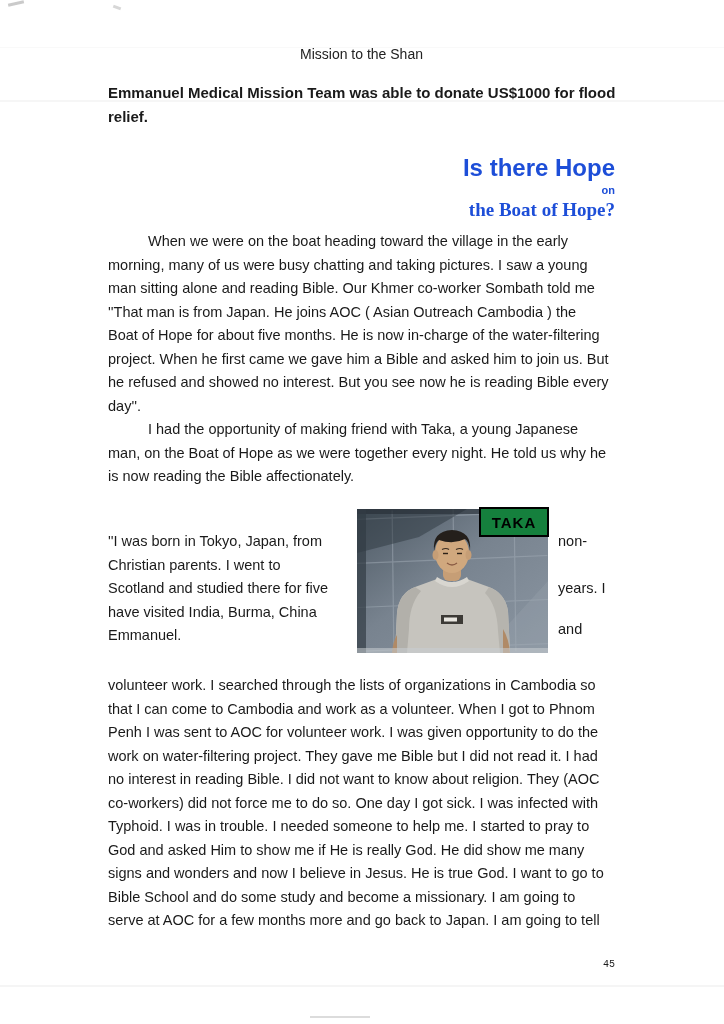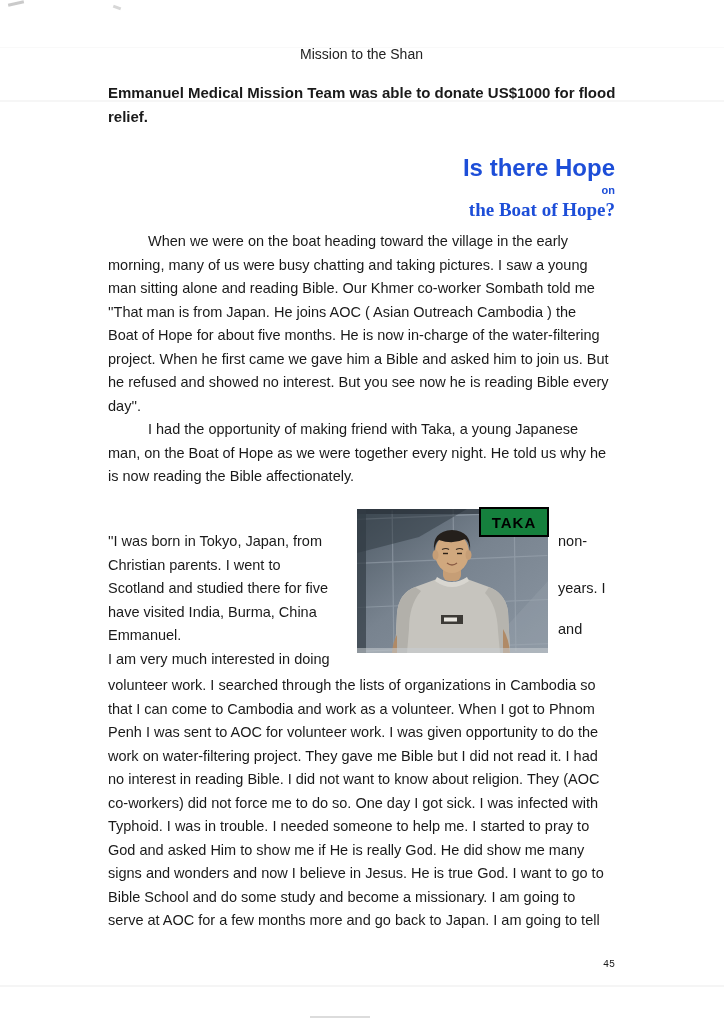--- a/index.html
+++ b/index.html
@@ -155,21 +155,20 @@
   </div>
 
   <div class="taka-label">TAKA</div>
 
   <div class="bodyblock wrapped">
       <div class="line">''I was born in Tokyo, Japan, from</div>
       <div class="line">Christian parents. I went to</div>
       <div class="line">Scotland and studied there for five</div>
       <div class="line">have visited India, Burma, China</div>
       <div class="line">Emmanuel.</div>
-      <div class="line">I am very much interested in doing</div>
     </div>
 
   <div class="fragment frag-0">non-</div>
   <div class="fragment frag-1">years. I</div>
   <div class="fragment frag-2">and</div>
 
   <div class="bodyblock body2">
       <div class="line">volunteer work. I searched through the lists of organizations in Cambodia so</div>
       <div class="line">that I can come to Cambodia and work as a volunteer. When I got to Phnom</div>
       <div class="line">Penh I was sent to AOC for volunteer work. I was given opportunity to do the</div>

